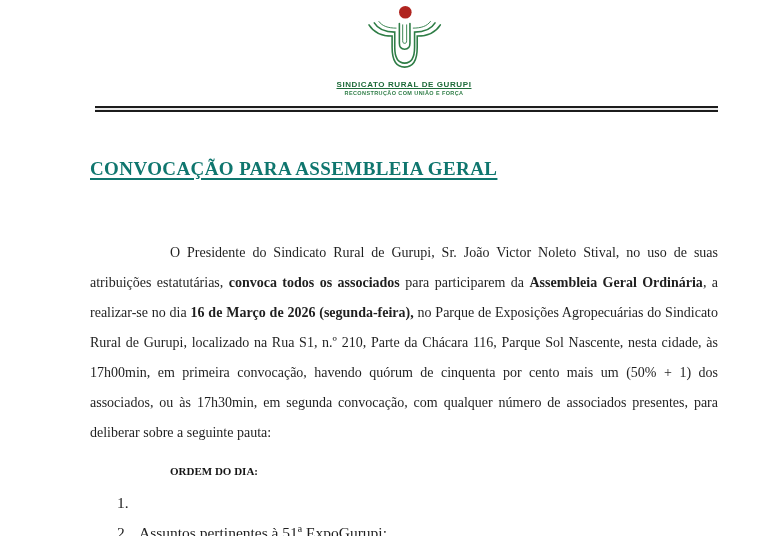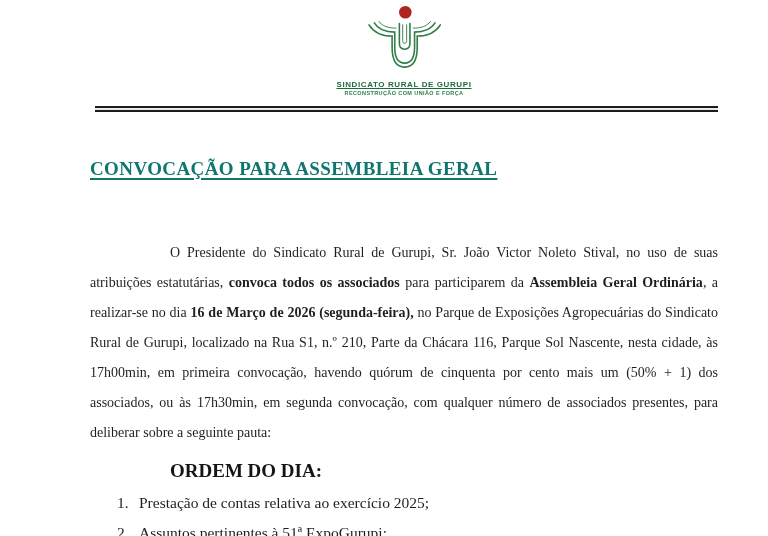--- a/index.html
+++ b/index.html
@@ -73,21 +73,21 @@
     font-size: 14px;
     line-height: 30px;
     text-align: justify;
     text-indent: 80px;
     color: #1f1f1f;
   }
   .b { font-weight: bold; }
   .order-heading {
     margin-top: 12px;
     margin-left: 80px;
-    font-size: 19px;
+    font-size: 11px;
     font-weight: bold;
     line-height: 22px;
     color: #151515;
   }
   .agenda-list {
     margin-top: 6px;
     margin-left: 27px;
     list-style: none;
   }
   .agenda-item {
@@ -130,21 +130,20 @@
 
     <div class="doc-title">CONVOCAÇÃO PARA ASSEMBLEIA GERAL</div>
 
     <p class="body-paragraph"><span>O Presidente do Sindicato Rural de Gurupi, Sr. João Victor Noleto Stival, no uso de suas atribuições estatutárias, </span><span class="b">convoca todos os associados</span><span> para participarem da </span><span class="b">Assembleia Geral Ordinária</span><span>, a realizar-se no dia </span><span class="b">16 de Março de 2026 (segunda-feira),</span><span> no Parque de Exposições Agropecuárias do Sindicato Rural de Gurupi, localizado na Rua S1, n.º 210, Parte da Chácara 116, Parque Sol Nascente, nesta cidade, às 17h00min, em primeira convocação, havendo quórum de cinquenta por cento mais um (50% + 1) dos associados, ou às 17h30min, em segunda convocação, com qualquer número de associados presentes, para deliberar sobre a seguinte pauta:</span></p>
 
     <div class="order-heading">ORDEM DO DIA:</div>
 
     <ol class="agenda-list">
       <li class="agenda-item">
         <span class="item-number">1.</span>
-        <span class="item-text">Prestação de contas relativa ao exercício 2025;</span>
       </li>
       <li class="agenda-item">
         <span class="item-number">2.</span>
         <span class="item-text">Assuntos pertinentes à 51ª ExpoGurupi;</span>
       </li>
     </ol>
 
   </div>
 </div>
 

